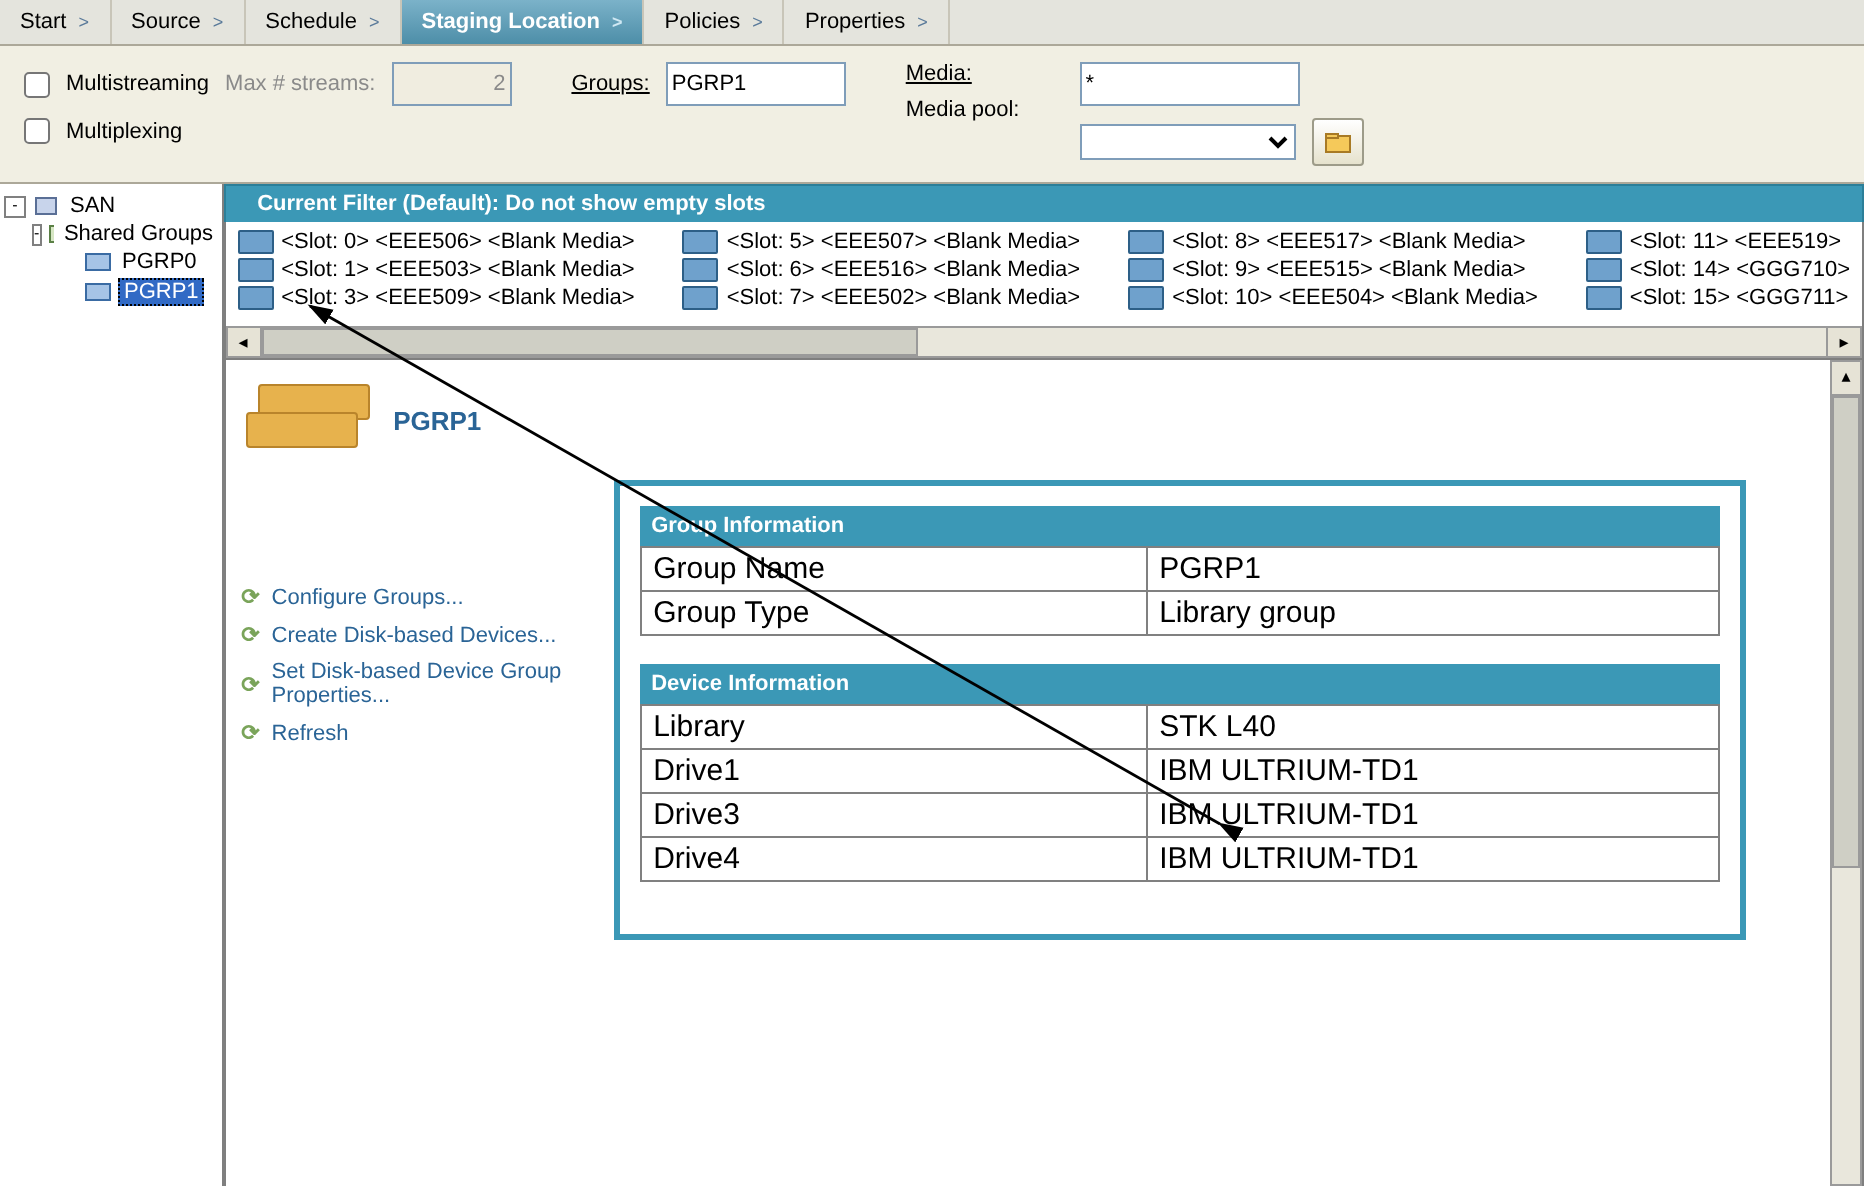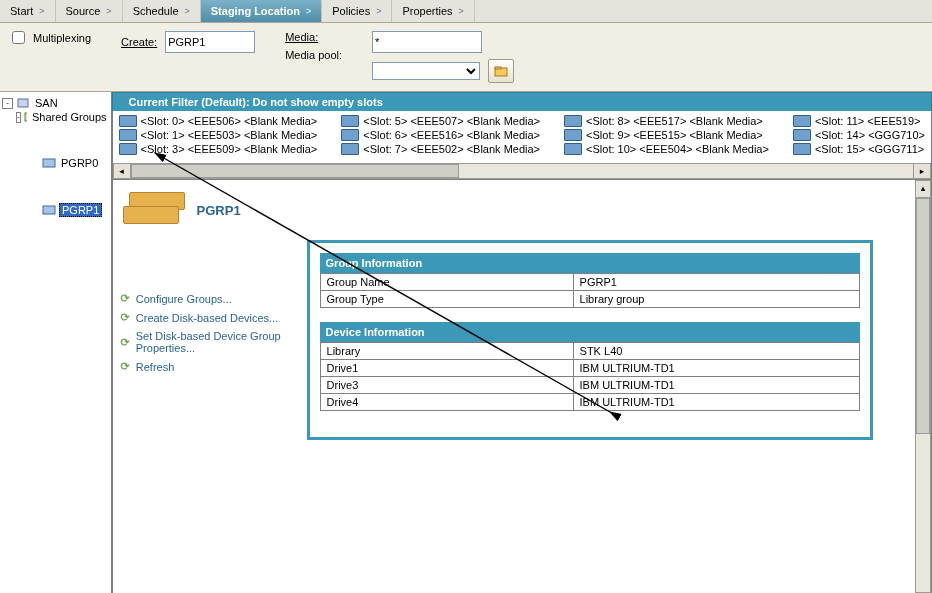--- a/index.html
+++ b/index.html
@@ -82,21 +82,21 @@
 }
 .treerow {
   display: flex; align-items: center; gap: 3px;
   padding: 1px 0;
   white-space: nowrap;
 }
 .treerow .tw { width: 9px; height: 9px; border:1px solid #808080; text-align:center; font-size:8px; line-height:7px; cursor:pointer; }
 .nodesel { background: #316ac5; color: #fff; border: 1px dotted #000; padding: 0 2px; }
 .nodenorm { padding: 0 2px; }
 .ind1 { padding-left: 14px; }
-.ind2 { padding-left: 40px; margin-top: 32px; }
+.ind2 { padding-left: 40px; }
 
 
 .rightpane { flex: 1; display: flex; flex-direction: column; }
 .filterbar {
   background: #3b98b6;
   color: #fff;
   font-weight: bold;
   padding: 3px 16px;
   border: 1px solid #2b7f99;
   border-bottom: none;
@@ -141,21 +141,21 @@
   position: relative;
 }
 .grpicon .box { position:absolute; width:54px; height:16px; background:#e7b24d; border:1px solid #b9842b; border-radius:2px; }
 .grpicon .boxb { top:4px; left:8px; }
 .grpicon .boxf { top:18px; left:2px; }
 .grptitle { color:#2a6496; font-weight:bold; font-size:13px; }
 
 .infotables { margin-top: 8px; border: 3px solid #3b98b6; padding: 10px; width: 540px; }
 .sectitle { background:#3b98b6; color:#fff; font-weight:bold; padding:4px 6px; }
 table.info { border-collapse: collapse; width: 100%; margin-bottom: 14px; }
-table.info td { border: 1px solid #808080; padding: 2px 6px; font-size: 11px; }
+table.info td { border: 1px solid #808080; padding: 2px 6px; font-size: 15px; }
 table.info td:first-child { width: 240px; }
 
 .vscroll {
   width: 16px; background:#ece9d8; display:flex; flex-direction:column;
 }
 .vscroll .arrow { height:16px; border:1px solid #9a9a9a; background:#e6e3d6; text-align:center; font-size:9px; line-height:14px; cursor:pointer; }
 .vscroll .track { flex:1; background:#e9e7dc; border-left:1px solid #9a9a9a; border-right:1px solid #9a9a9a; position:relative; }
 .vscroll .thumb { position:absolute; top:0; left:0; width:100%; height:60%; background:#cfcfc5; border:1px solid #9a9a9a; box-sizing:border-box; }
 
 
@@ -193,26 +193,32 @@
   <div class="tab">
       <span>Properties</span>
       <span class="chev">&gt;</span>
     </div>
 </div>
 
 <div class="options">
   <div class="optcol">
     <div class="optrow">
       <input type="checkbox" style="">
+      <span>Multistreaming</span>
+      <span class="lblmute">Max # streams:</span>
+      <input type="text" disabled="" style="width: 54px; text-align: right;" value="2">
+    </div>
+    <div class="optrow">
+      <input type="checkbox" style="">
       <span>Multiplexing</span>
     </div>
   </div>
   <div class="optcol">
     <div class="optrow">
-      <span style="text-decoration:underline">Create:</span>
+      <span style="text-decoration:underline">Groups:</span>
       <input type="text" style="width: 84px;" value="PGRP1">
     </div>
   </div>
   <div class="optcol">
     <div class="optrow">
       <span style="text-decoration:underline">Media:</span>
     </div>
     <div class="optrow">
       <span>Media pool:</span>
     </div>

